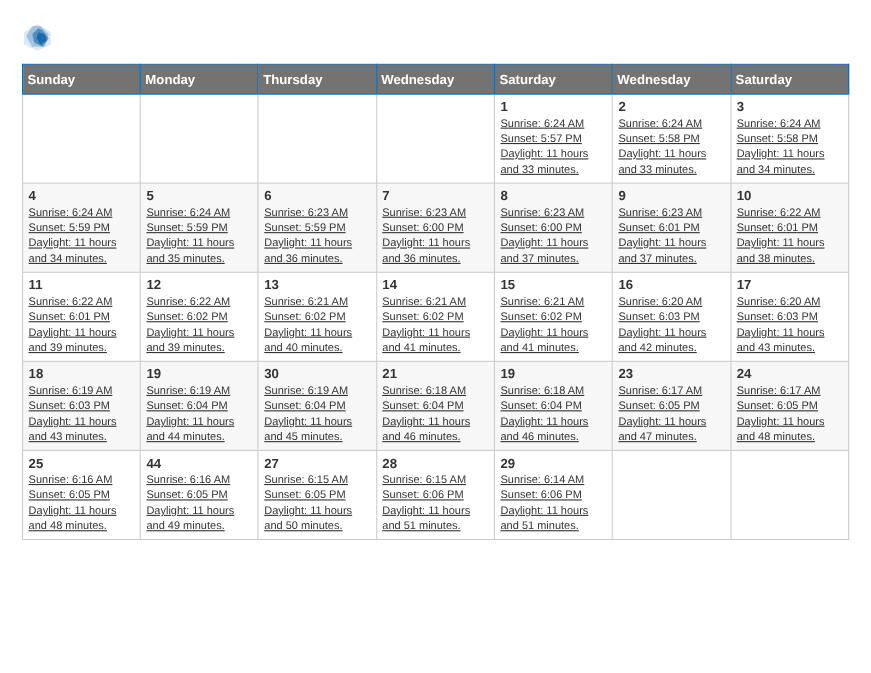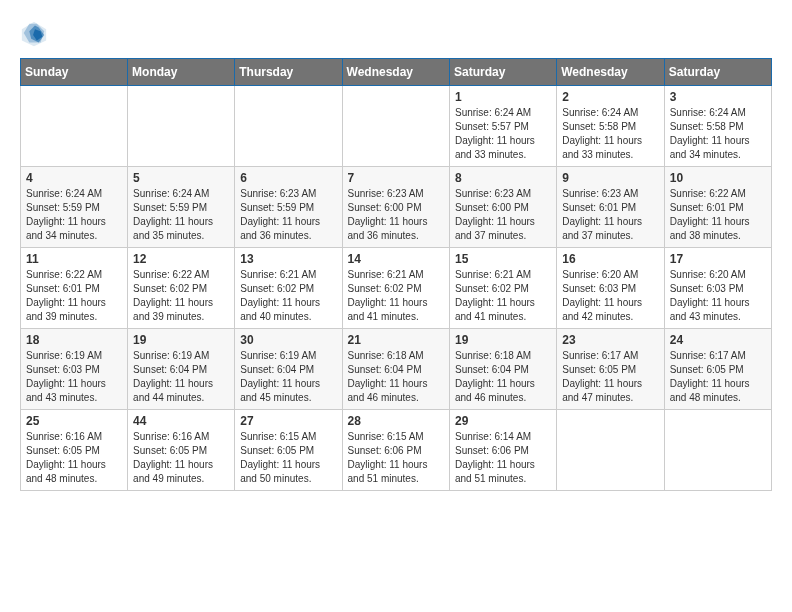--- a/index.html
+++ b/index.html
@@ -70,20 +70,21 @@
     .day-number {
       font-weight: bold;
       font-size: 12px;
       margin-bottom: 2px;
       display: block;
     }
     .day-info {
       font-size: 10px;
       line-height: 1.4;
       color: #333;
+      text-decoration: underline;
     }
   </style>
 </head>
 <body>
 
 <div class="header">
   <div class="logo">
     <svg class="logo-icon" viewBox="0 0 30 30">
       <polygon points="15,2 28,10 28,22 15,28 2,22 2,10" fill="#1a6aab" opacity="0.15"></polygon>
       <polygon points="18,4 26,12 22,24 10,24 4,14 10,4" fill="#1a6aab" opacity="0.3"></polygon>

